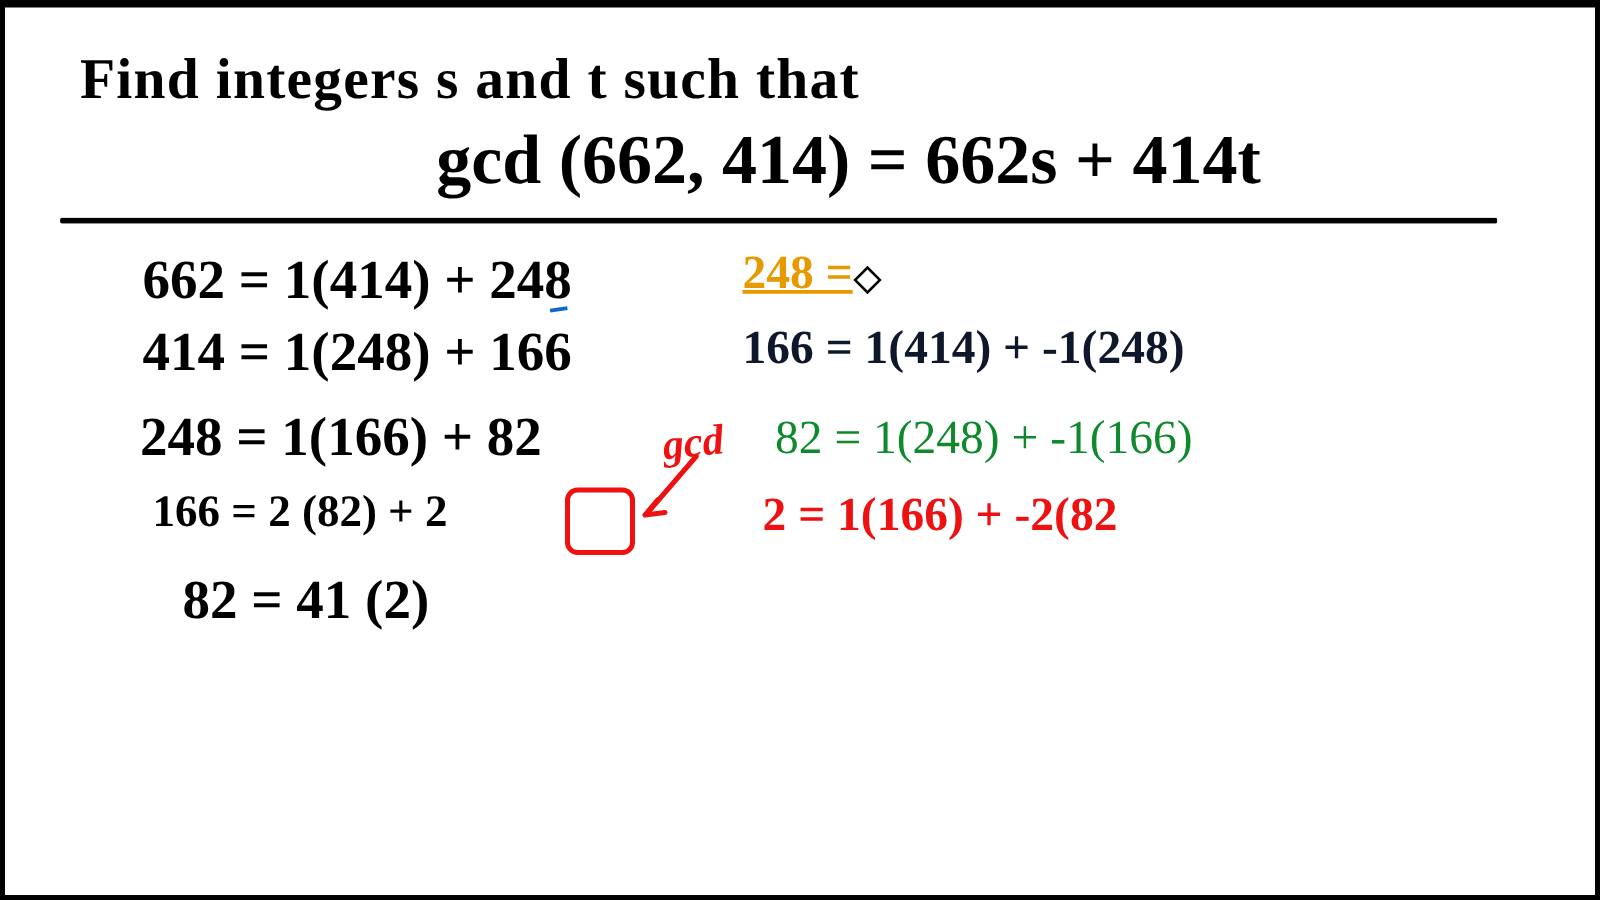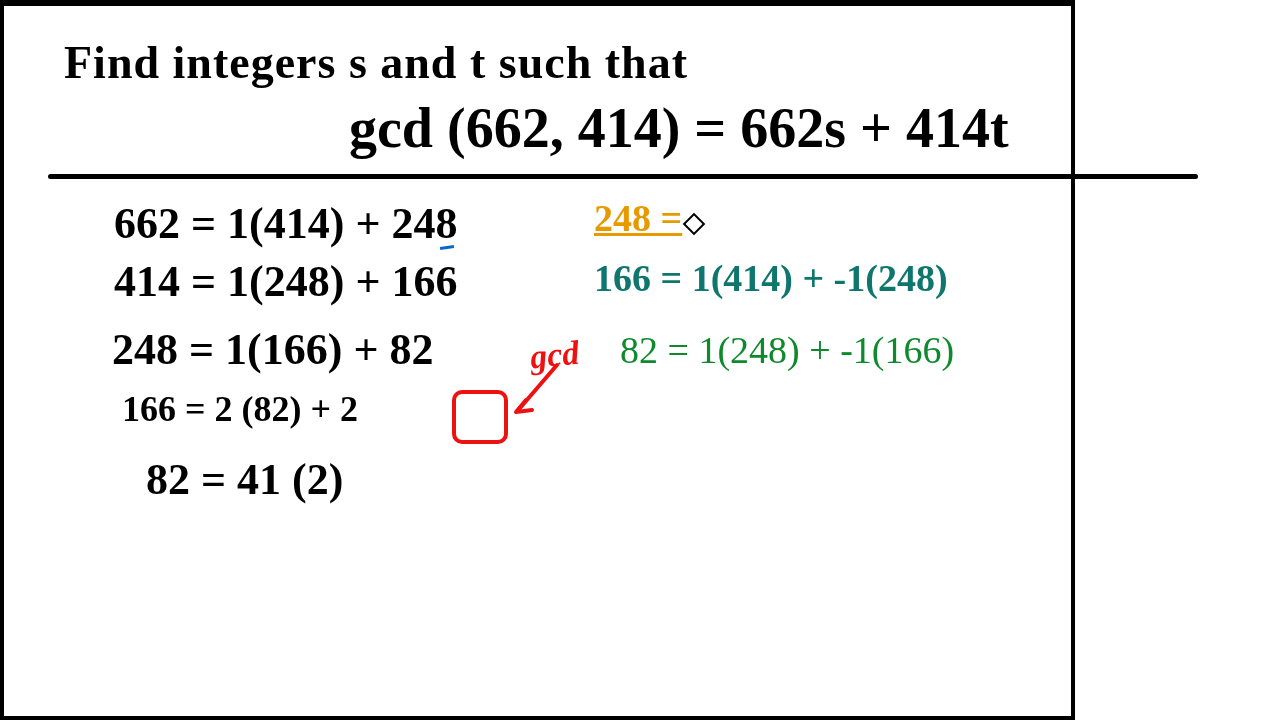--- a/index.html
+++ b/index.html
@@ -7,21 +7,21 @@
     padding: 0;
     width: 1280px;
     height: 720px;
     background: #ffffff;
     font-family: "Comic Sans MS", "Segoe Script", "Bradley Hand", cursive;
     color: #000;
     overflow: hidden;
   }
   .page {
     position: relative;
-    width: 1075px;
+    width: 1280px;
     height: 720px;
     box-sizing: border-box;
     border: 4px solid #000;
     border-top-width: 6px;
   }
   .line {
     position: absolute;
     white-space: nowrap;
     font-weight: 700;
   }
@@ -65,21 +65,21 @@
     left: 448px;
     top: 384px;
     width: 56px;
     height: 54px;
     border: 4px solid #e11;
     border-radius: 10px;
     box-sizing: border-box;
   }
 
   .r1 { left: 590px; top: 190px; font-size: 38px; color: #e69a00; font-weight:700;text-decoration:underline; }
-  .r2 { left: 590px; top: 250px; font-size: 38px; color: #0f766e; font-weight:700; }
+  .r2 { left: 590px; top: 250px; font-size: 38px; color: #0f172a; font-weight:700; }
   .r3 { left: 616px; top: 322px; font-size: 38px; color: #0e8a2d; font-weight:400; }
   .r4 { left: 606px; top: 384px; font-size: 38px; color: #e11;    font-weight:700; }
 
   .cursor {
     position: absolute;
     left: 682px;
     top: 210px;
     width: 12px;
     height: 12px;
     transform: rotate(45deg);
@@ -117,14 +117,15 @@
   <svg class="gcdarrow" viewBox="0 0 50 60">
     <path d="M45 5 L8 48" stroke="#e11" stroke-width="4" fill="none" stroke-linecap="round"></path>
     <path d="M4 52 L14 40 M4 52 L20 50" stroke="#e11" stroke-width="4" fill="none" stroke-linecap="round"></path>
   </svg>
   <div class="gcdbox"></div>
 
   <div class="line r1">248 =</div>
   <div class="cursor"></div>
   <div class="line r2">166 = 1(414) + -1(248)</div>
   <div class="line r3">82 = 1(248) + -1(166)</div>
+  <div class="line r4">2 = 1(166) + -2(82</div>
 
 </div>
 
 </body></html>

